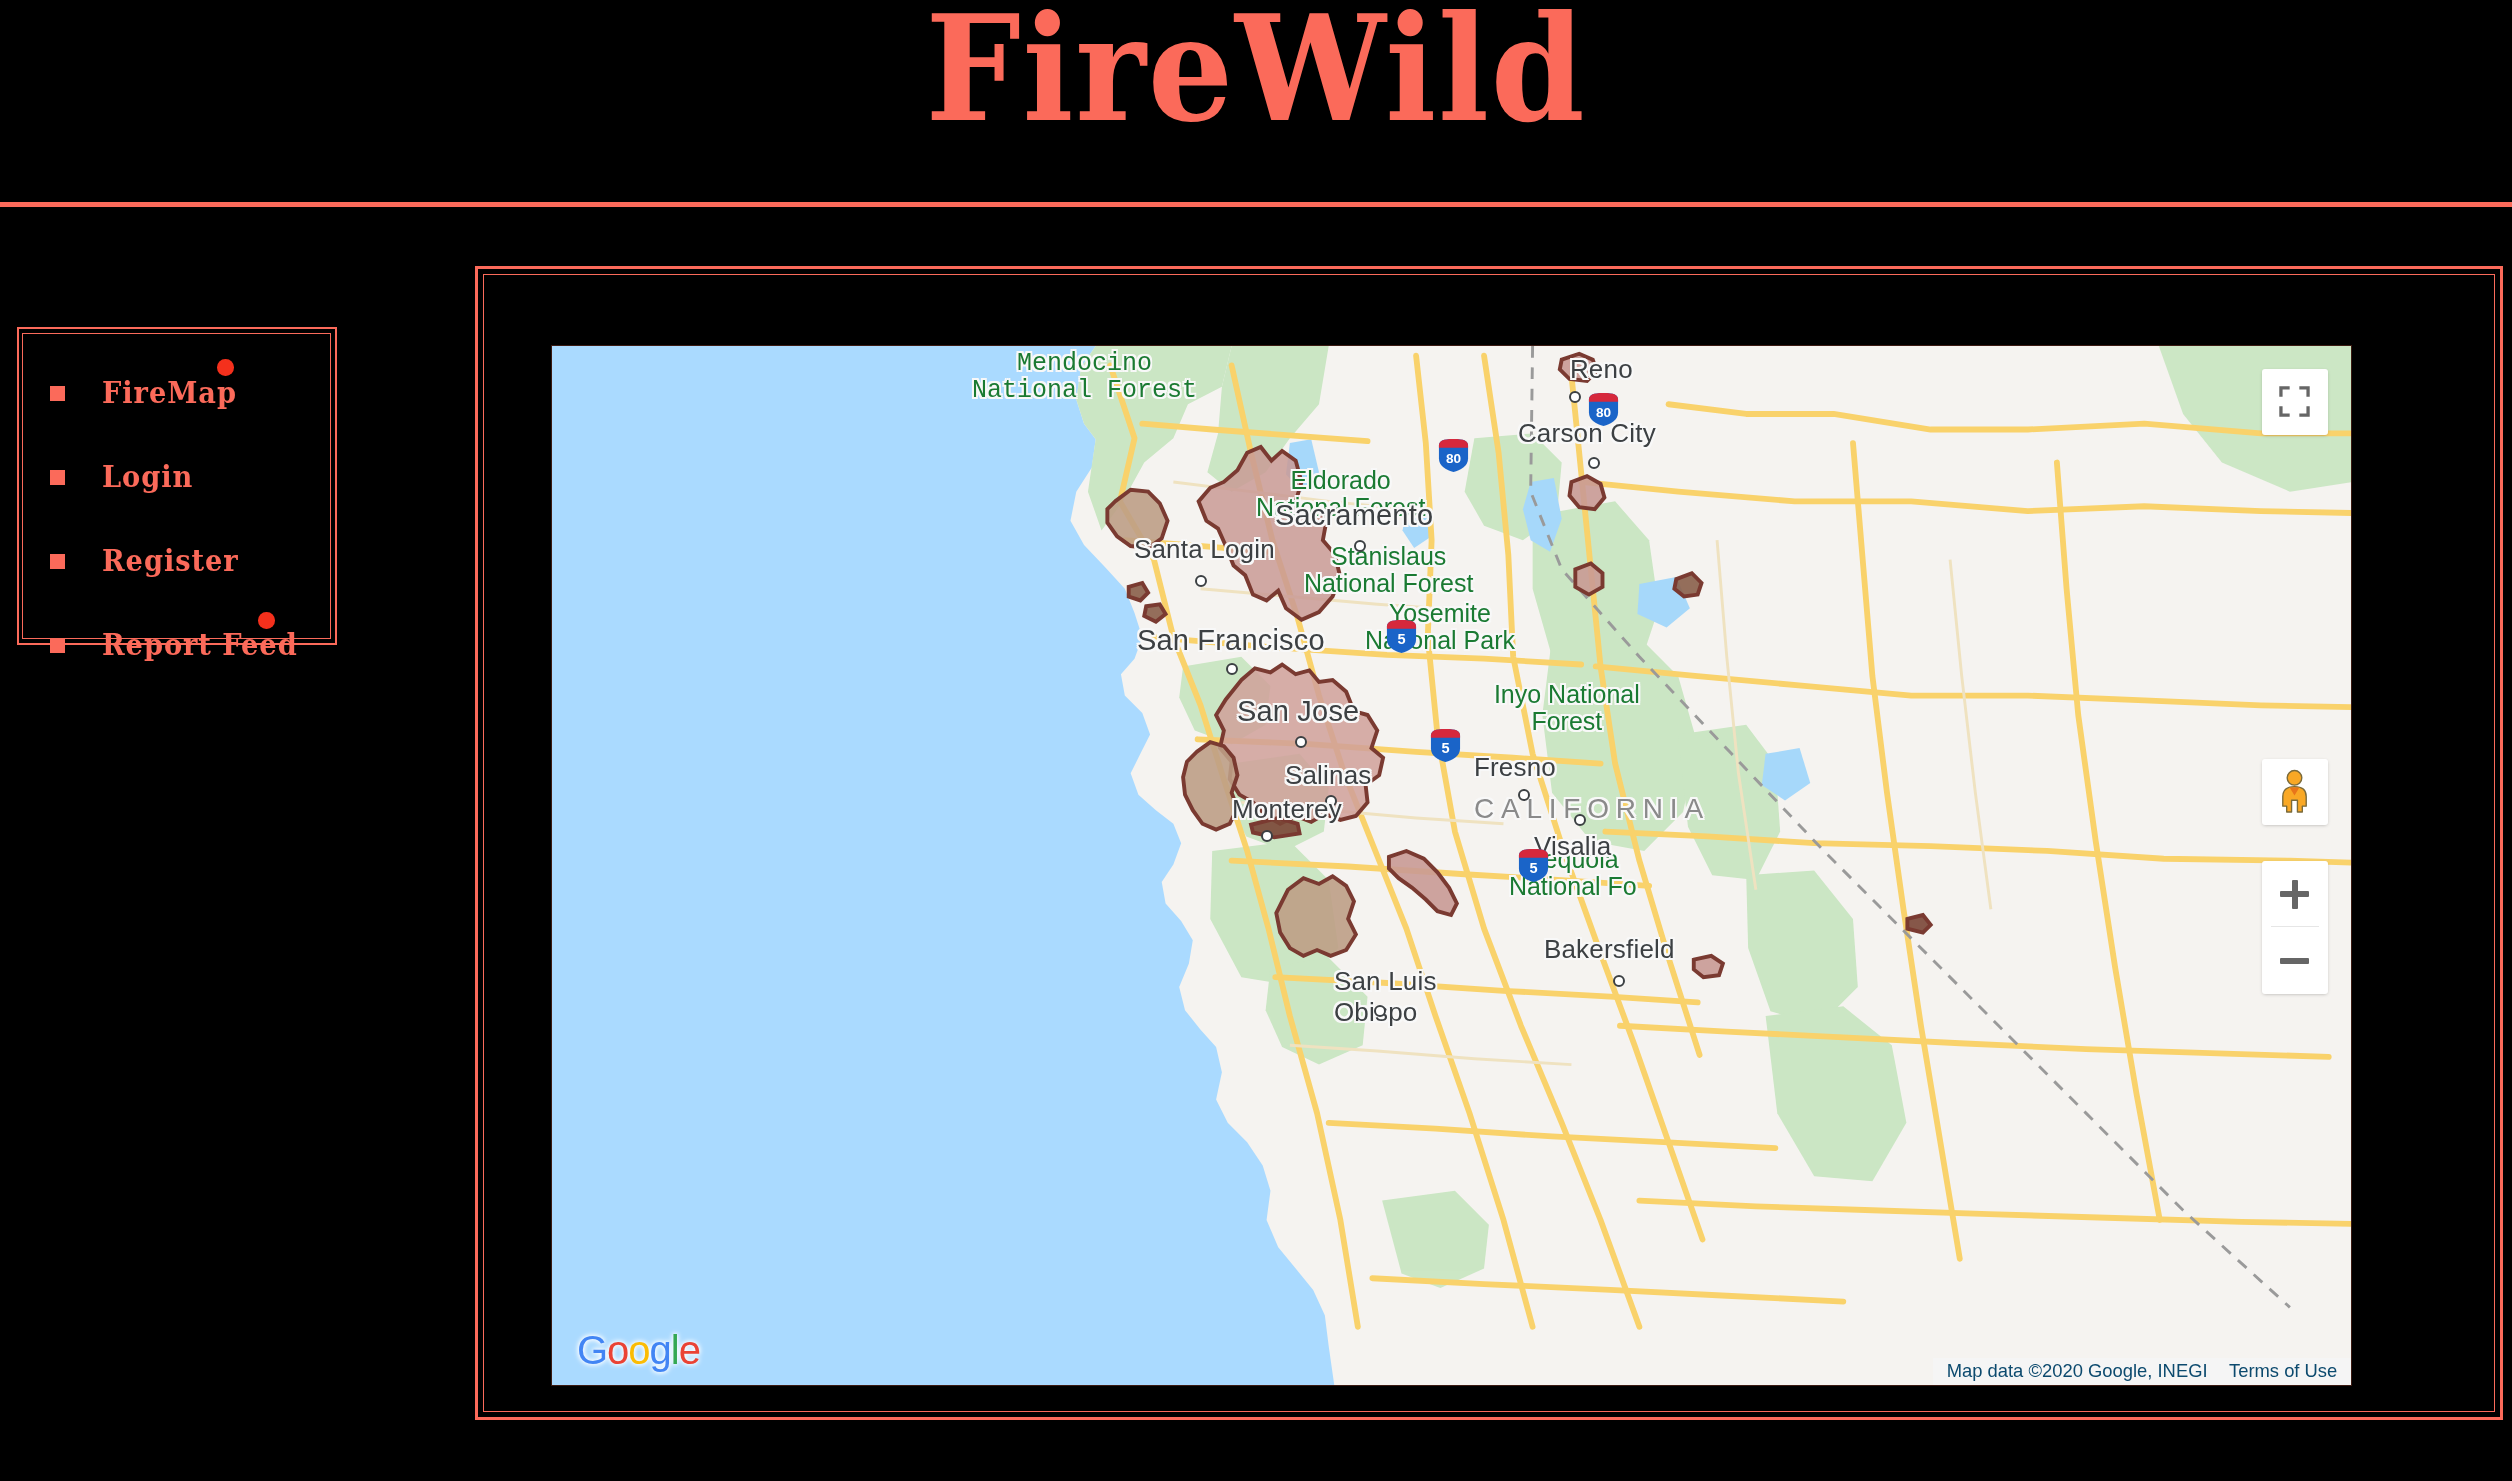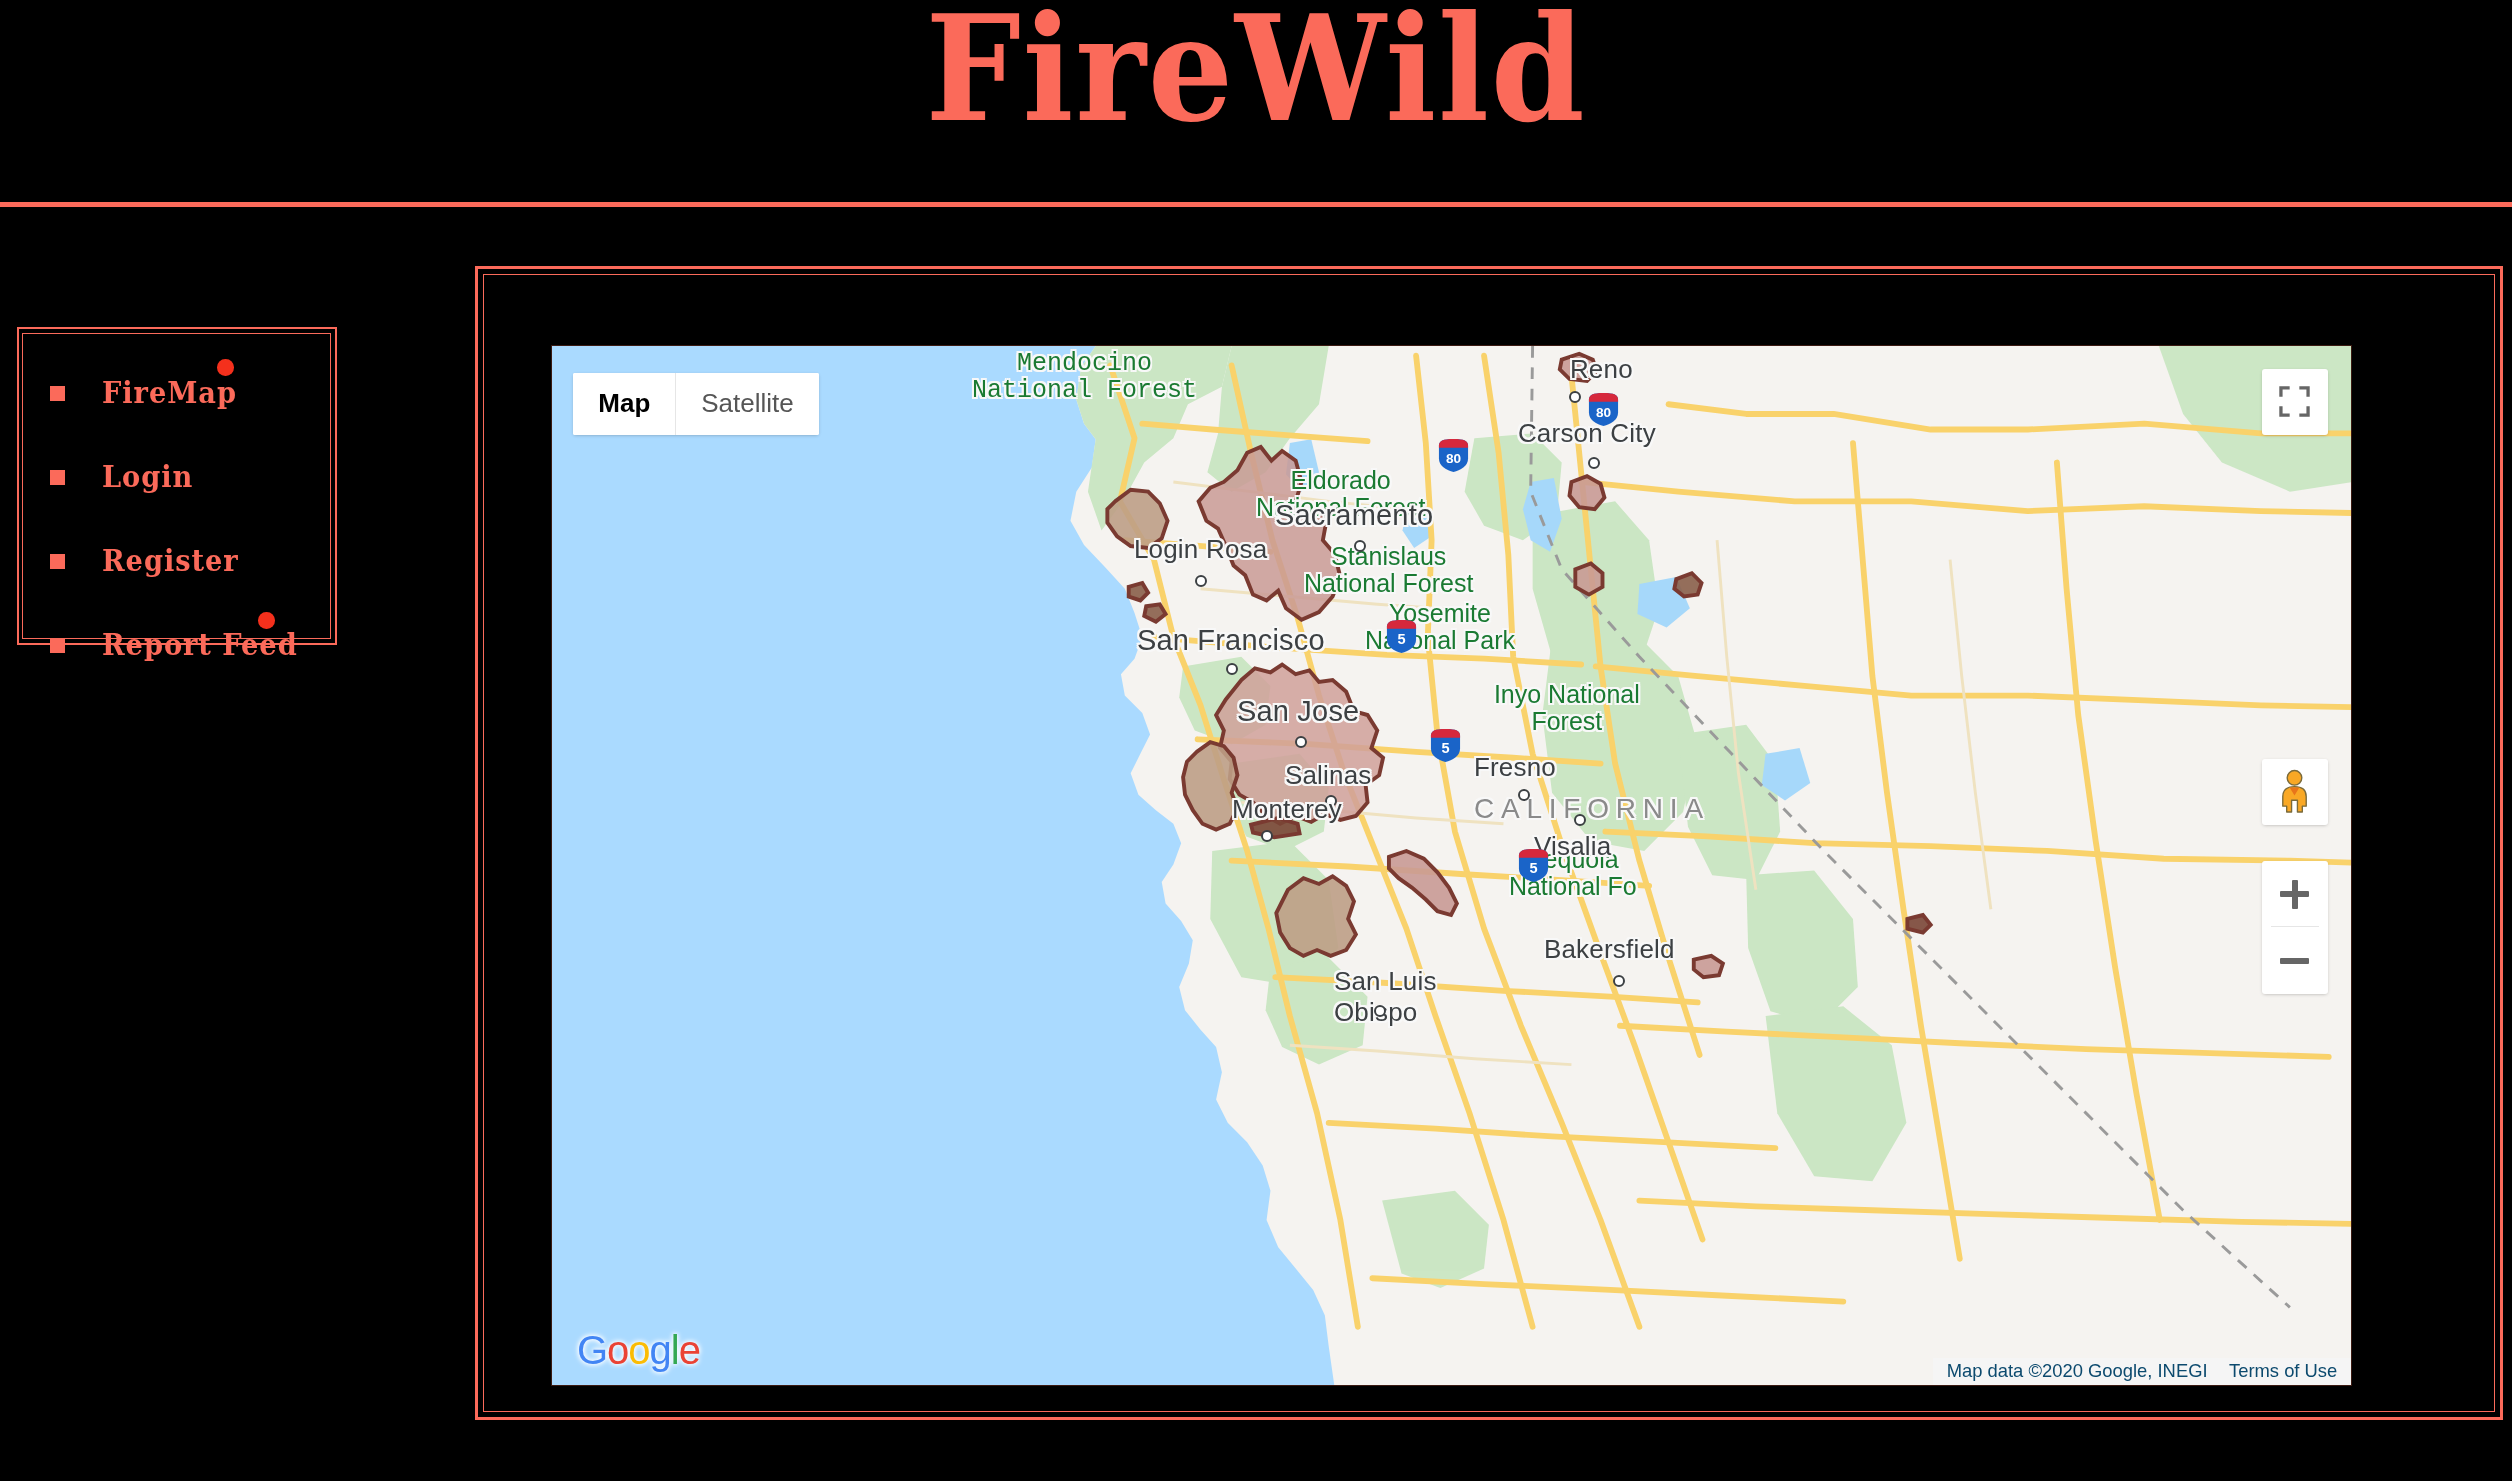--- a/index.html
+++ b/index.html
@@ -382,21 +382,21 @@
 
         <div class="mlabel city" style="left:1018px;top:7.8px;">Reno</div>
         <div class="city-dot" style="left:1017px;top:45px;"></div>
 
         <div class="mlabel city" style="left:966px;top:72px;">Carson City</div>
         <div class="city-dot" style="left:1036px;top:111px;"></div>
 
         <div class="mlabel city big" style="left:723px;top:153px;">Sacramento</div>
         <div class="city-dot" style="left:802px;top:194px;"></div>
 
-        <div class="mlabel city" style="left:582px;top:188px;">Login Rosa</div>
+        <div class="mlabel city" style="left:582px;top:188px;">Santa Login</div>
         <div class="city-dot" style="left:643px;top:229px;"></div>
 
         <div class="mlabel city big" style="left:585px;top:278px;">San Francisco</div>
         <div class="city-dot" style="left:674px;top:317px;"></div>
 
         <div class="mlabel city big" style="left:685px;top:349px;">San Jose</div>
         <div class="city-dot" style="left:743px;top:390px;"></div>
 
         <div class="mlabel city" style="left:733px;top:414px;">Salinas</div>
         <div class="city-dot" style="left:773px;top:449px;"></div>
@@ -438,24 +438,20 @@
           <path d="M2 9 C2 4 6 2 17 2 C28 2 32 4 32 9 L32 11 L2 11 Z" fill="#D6283C"></path>
           <text x="17" y="27" font-size="15" font-weight="700" fill="#fff" text-anchor="middle" font-family="Liberation Sans, sans-serif">5</text>
         </svg>
         <svg class="shield" style="left:965px;top:501px;" viewBox="0 0 34 38">
           <path d="M2 9 C2 4 6 2 17 2 C28 2 32 4 32 9 L32 22 C32 30 24 34 17 36 C10 34 2 30 2 22 Z" fill="#1A64C8"></path>
           <path d="M2 9 C2 4 6 2 17 2 C28 2 32 4 32 9 L32 11 L2 11 Z" fill="#D6283C"></path>
           <text x="17" y="27" font-size="15" font-weight="700" fill="#fff" text-anchor="middle" font-family="Liberation Sans, sans-serif">5</text>
         </svg>
       </div>
 
-      <div id="map-type-control">
-        <div class="mtbtn active">Map</div>
-        <div class="mtbtn inactive">Satellite</div>
-      </div>
 
       <div id="fullscreen-btn">
         <svg width="31" height="31" viewBox="0 0 32 32">
           <path d="M2 11 L2 2 L11 2" fill="none" stroke="#666" stroke-width="3.4"></path>
           <path d="M21 2 L30 2 L30 11" fill="none" stroke="#666" stroke-width="3.4"></path>
           <path d="M30 21 L30 30 L21 30" fill="none" stroke="#666" stroke-width="3.4"></path>
           <path d="M11 30 L2 30 L2 21" fill="none" stroke="#666" stroke-width="3.4"></path>
         </svg>
       </div>
 

